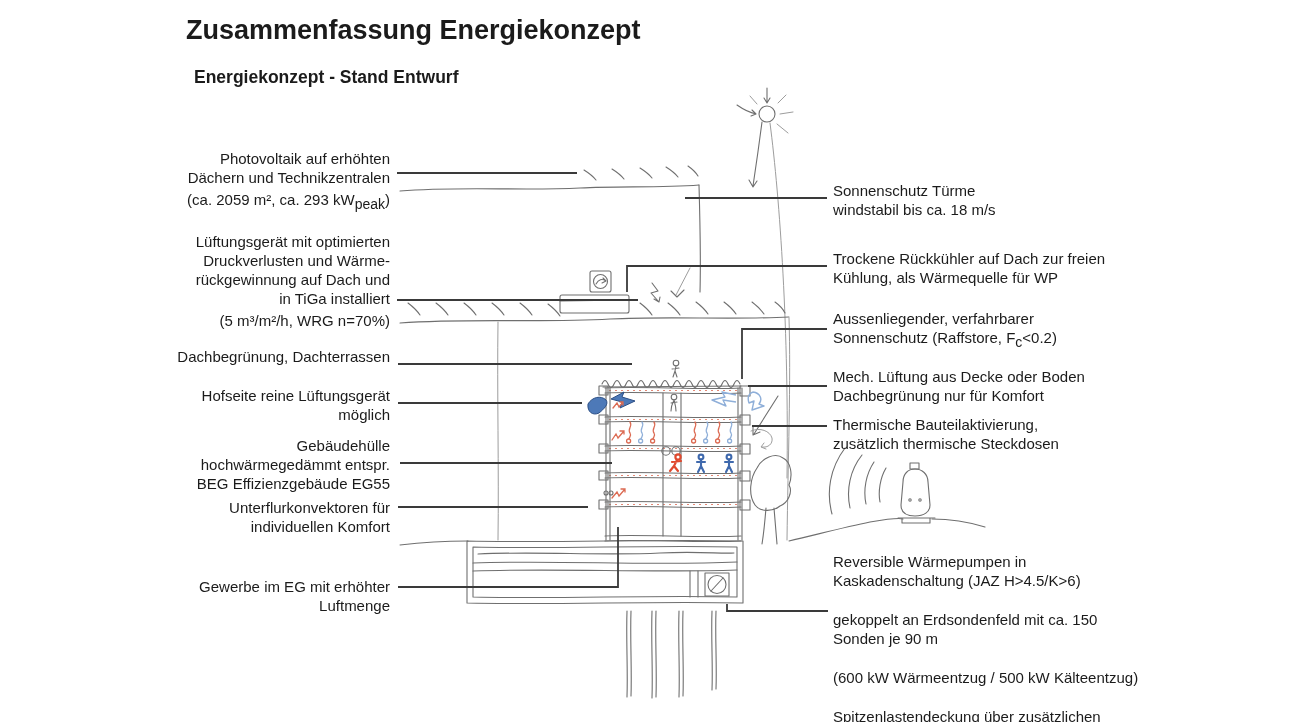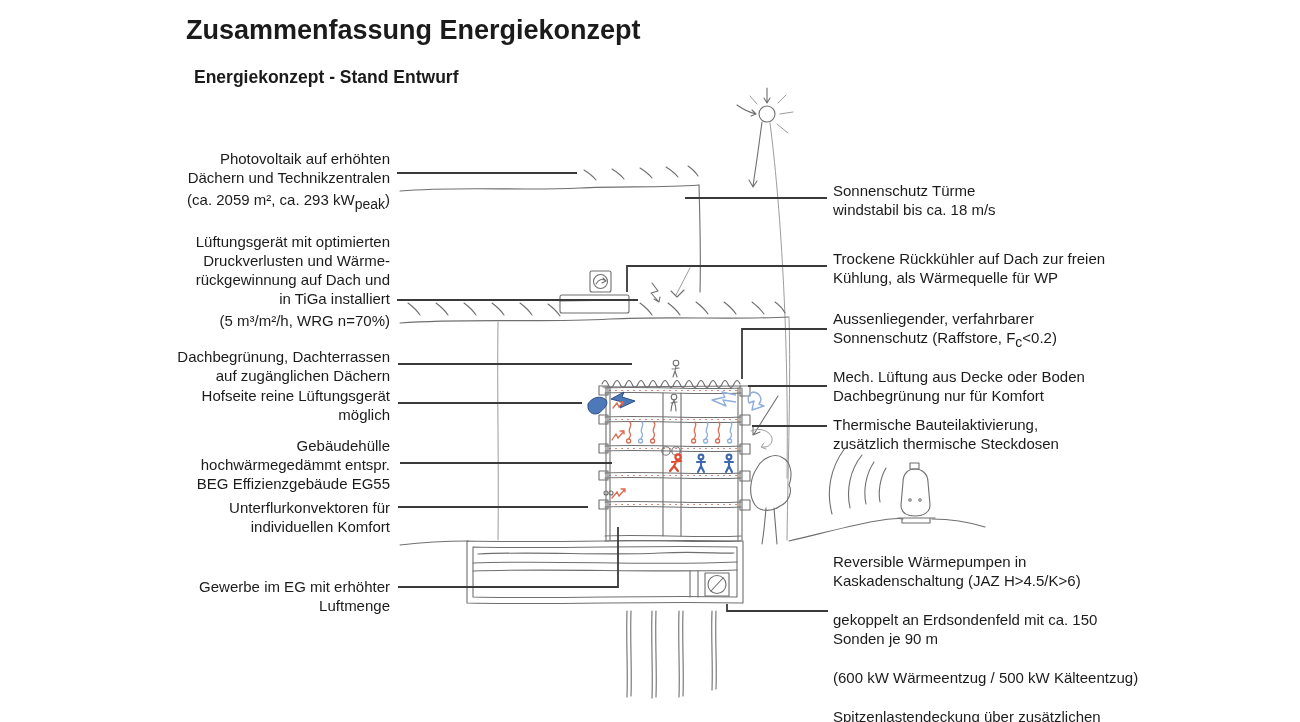--- a/index.html
+++ b/index.html
@@ -239,21 +239,20 @@
   </div>
   <div class="lbl left" style="top:232px">
     <div>Lüftungsgerät mit optimierten</div>
     <div>Druckverlusten und Wärme-</div>
     <div>rückgewinnung auf Dach und</div>
     <div>in TiGa installiert</div>
     <div class="paren">(5 m³/m²/h, WRG n=70%)</div>
   </div>
   <div class="lbl left" style="top:347px">
     <div>Dachbegrünung, Dachterrassen</div>
-    <div>auf zugänglichen Dächern</div>
   </div>
   <div class="lbl left" style="top:386px">
     <div>Hofseite reine Lüftungsgerät</div>
     <div>möglich</div>
   </div>
   <div class="lbl left" style="top:436px">
     <div>Gebäudehülle</div>
     <div>hochwärmegedämmt entspr.</div>
     <div>BEG Effizienzgebäude EG55</div>
   </div>

